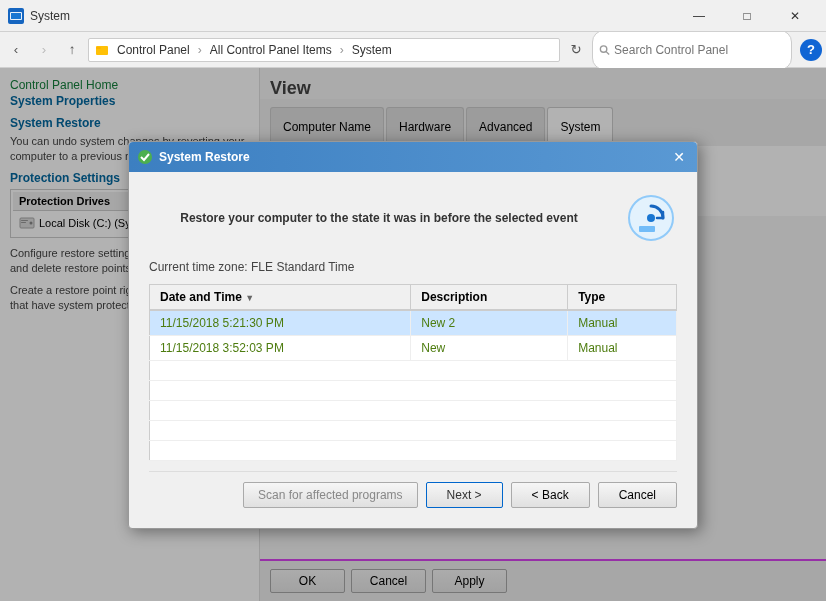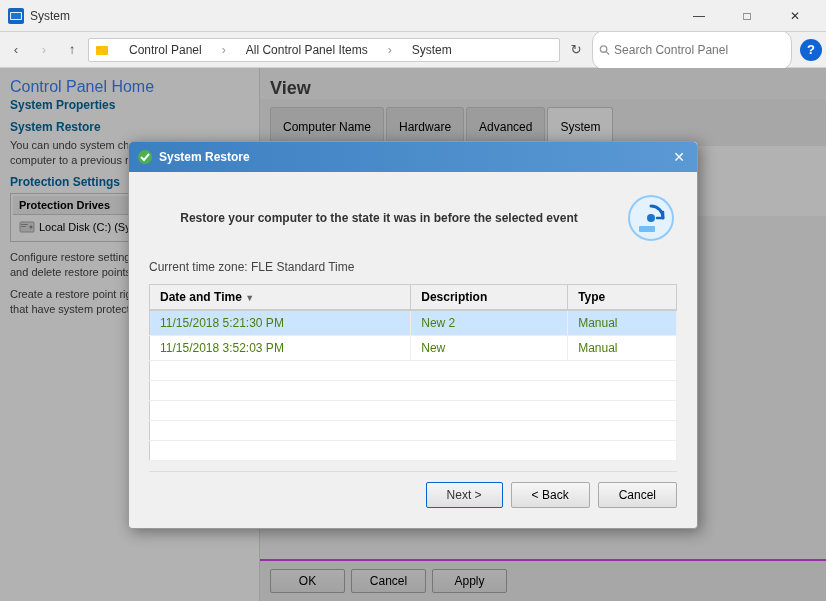--- a/index.html
+++ b/index.html
@@ -81,21 +81,21 @@
       display: flex;
       align-items: center;
       padding: 0 6px;
       font-size: 12px;
       color: #333;
       border-radius: 2px;
     }
     .address-path-breadcrumb {
       display: flex;
       align-items: center;
-      gap: 20px;
+      gap: 8px;
     }
     .breadcrumb-separator { color: #999; }
     .search-box {
       width: 200px;
       height: 40px;
       border: 1px solid #ccc;
       background: white;
       display: flex;
       align-items: center;
       padding: 0 6px;
@@ -135,22 +135,22 @@
 
     
     .sidebar {
       width: 260px;
       background: white;
       border-right: 1px solid #e0e0e0;
       padding: 10px;
       overflow: hidden;
     }
     .sidebar-link {
-      color: #3b82f6;
-      font-size: 16px;
+      color: #15803d;
+      font-size: 12px;
       cursor: pointer;
       text-decoration: none;
       display: block;
       margin-bottom: 0;
     }
     .section-title {
       font-size: 12px;
       font-weight: 600;
       color: #0369a1;
       margin: 2px 0 4px 0;
@@ -579,20 +579,21 @@
             <tr class="table-empty-rows">
                 <td colspan="3"></td>
               </tr>
             <tr class="table-empty-rows">
                 <td colspan="3"></td>
               </tr>
           </tbody>
         </table>
 
         <div class="modal-buttons-row">
+          <button class="modal-scan-btn">Scan for affected programs</button>
           <button class="modal-nav-btn next-btn">Next &gt;</button>
           <button class="modal-nav-btn">&lt; Back</button>
           <button class="modal-nav-btn">Cancel</button>
         </div>
       </div>
     </div>
   </div>
 </div>
 
 </body></html>

